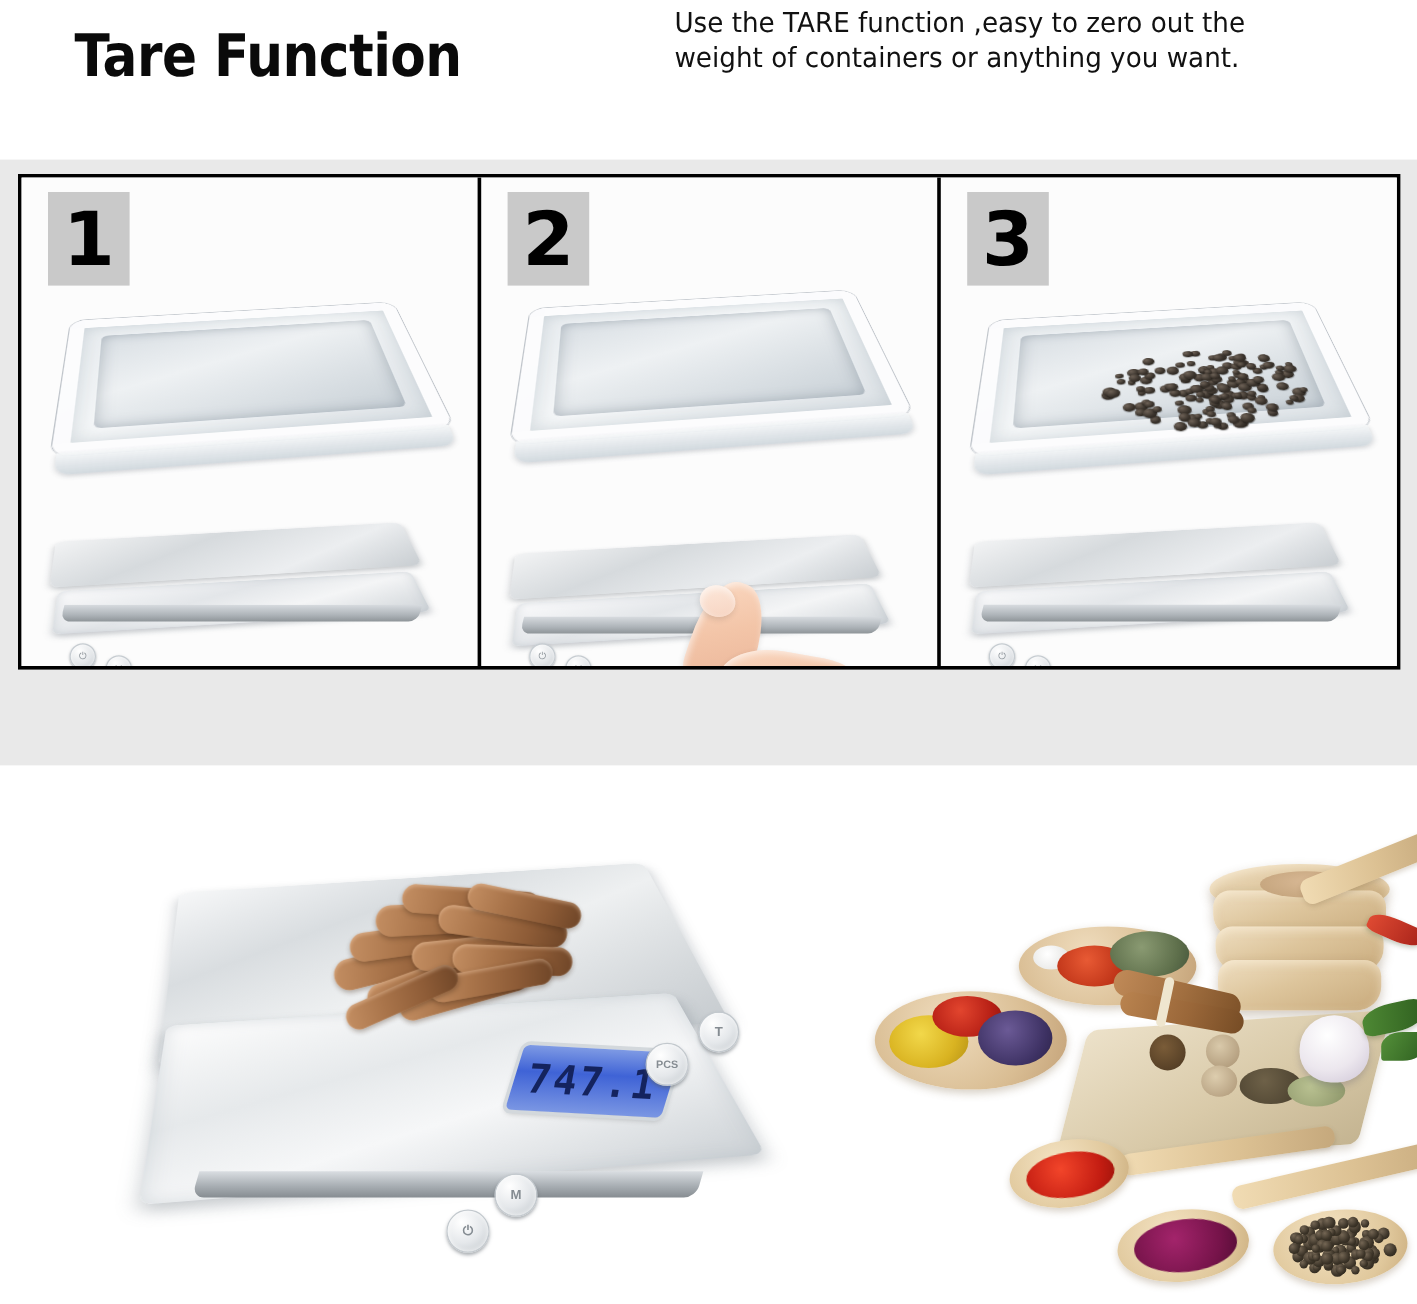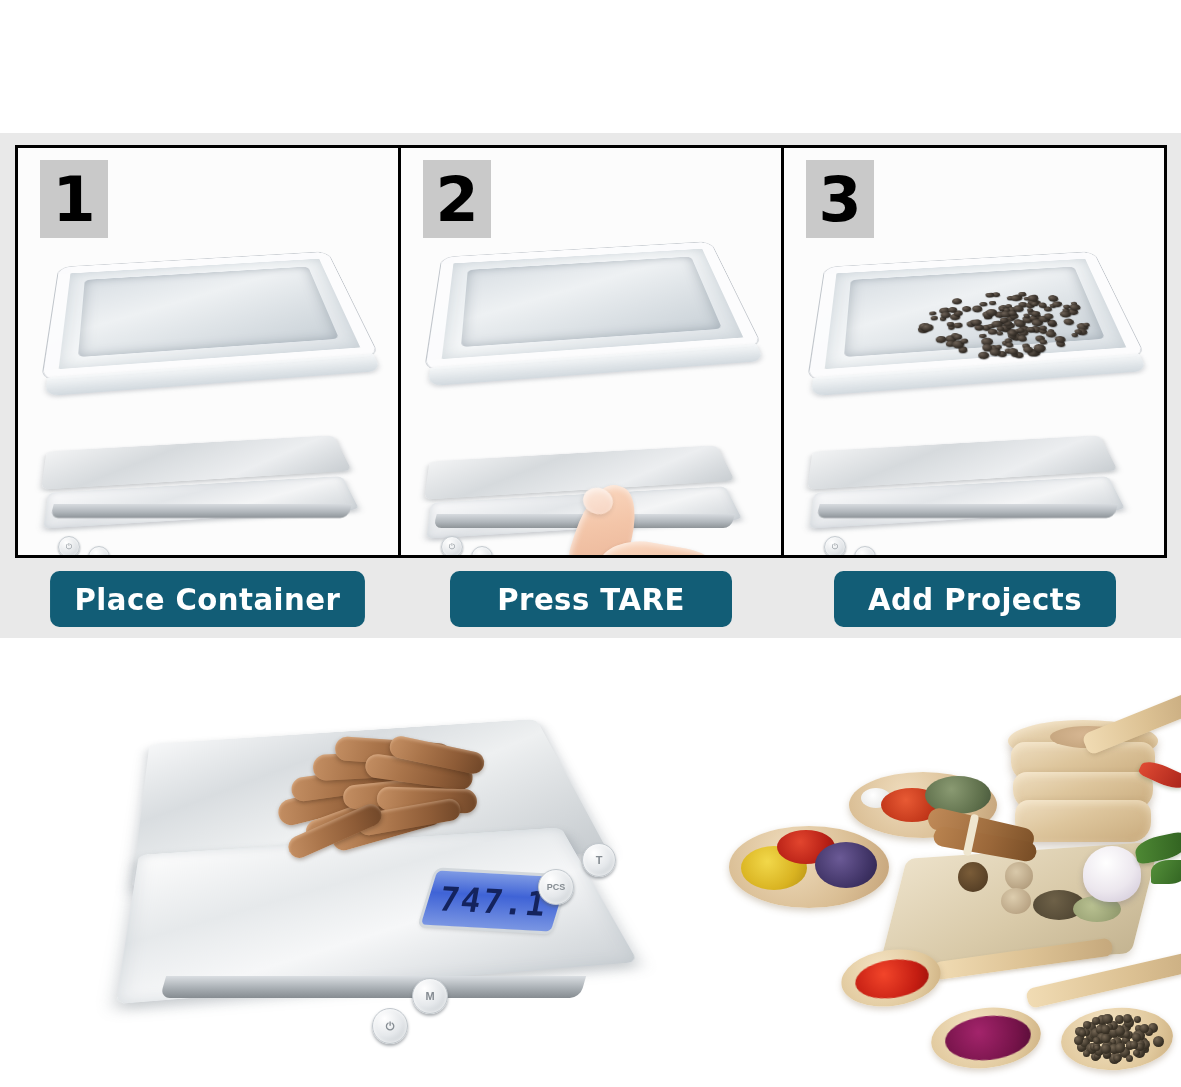--- a/index.html
+++ b/index.html
@@ -237,20 +237,24 @@
     border-radius: 50% 20% 50% 20%;
     box-shadow: 0 2px 4px rgba(60,80,40,0.3);
   }
   .speck { position: absolute; border-radius: 50%; }
 </style>
 </head>
 <body>
 
 <div class="page">
 
+  <div class="header">
+    <div class="title">Tare Function</div>
+    <div class="subtitle">Use the TARE function ,easy to zero out the weight of containers or anything you want.</div>
+  </div>
 
   <div class="steps-strip">
 
     <div class="panels">
 
       <div class="panel">
         <div class="step-badge">1</div>
         <div class="rig">
           <div class="scale" style="left:28px; top:280px;">
             <div class="platform"></div>
@@ -473,31 +477,20 @@
                   </div>
               </div>
             </div>
             <div class="side"></div>
           </div>
         </div>
       </div>
 
     </div>
 
-    <div class="captions">
-      <div class="cap-cell">
-        <div class="caption" style="background:#125d76;">Place Container</div>
-      </div>
-      <div class="cap-cell">
-        <div class="caption" style="background:#125d76;">Press TARE</div>
-      </div>
-      <div class="cap-cell">
-        <div class="caption" style="background:#125d76;">Add Projects</div>
-      </div>
-    </div>
   </div>
 
   <div class="bottom">
 
     <div class="big-scale">
       <div class="bs-top"></div>
       <div class="bs-deck"></div>
       <div class="bs-edge"></div>
       <div class="cinnamon" id="cinnamon-pile">
           <i style="left: 4px; top: 64px; width: 118px; height: 26px; transform: rotate(-14deg);"></i>

